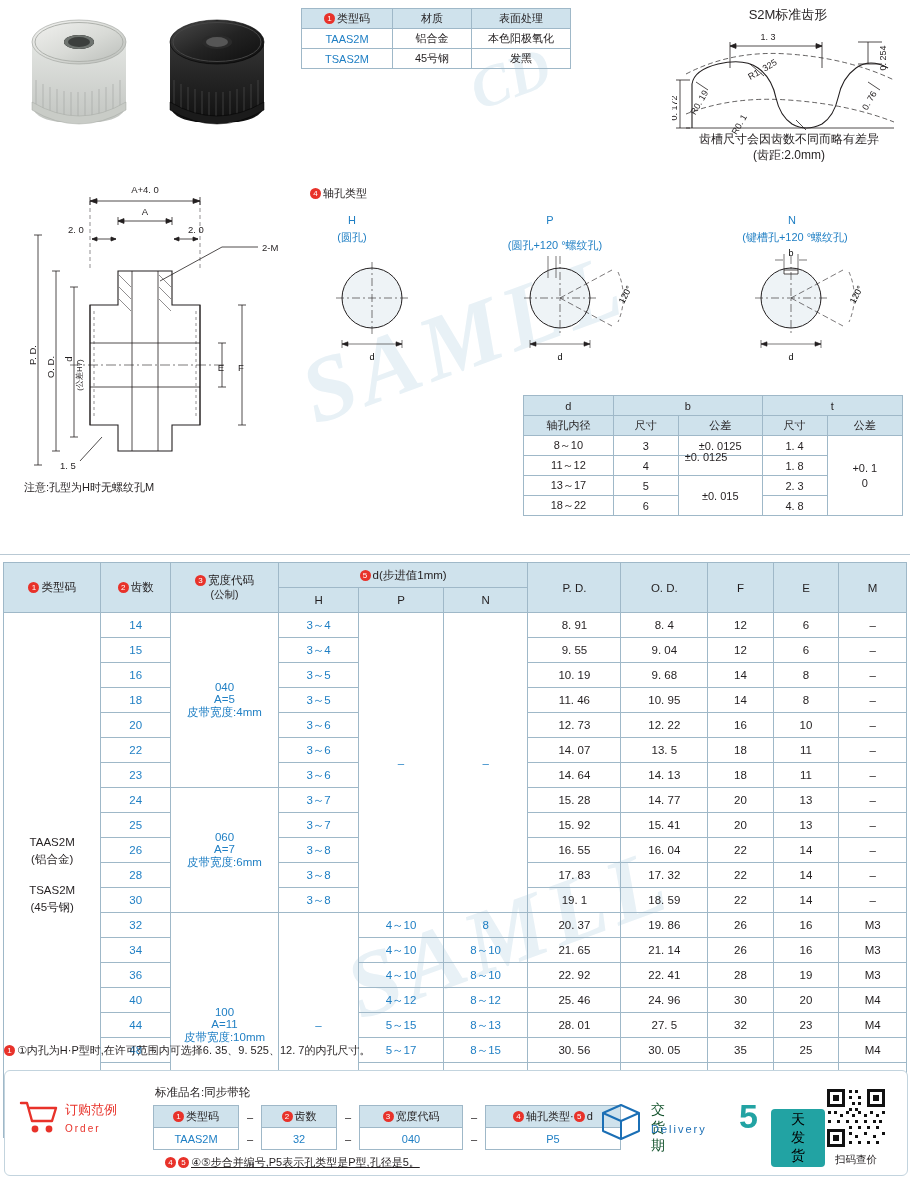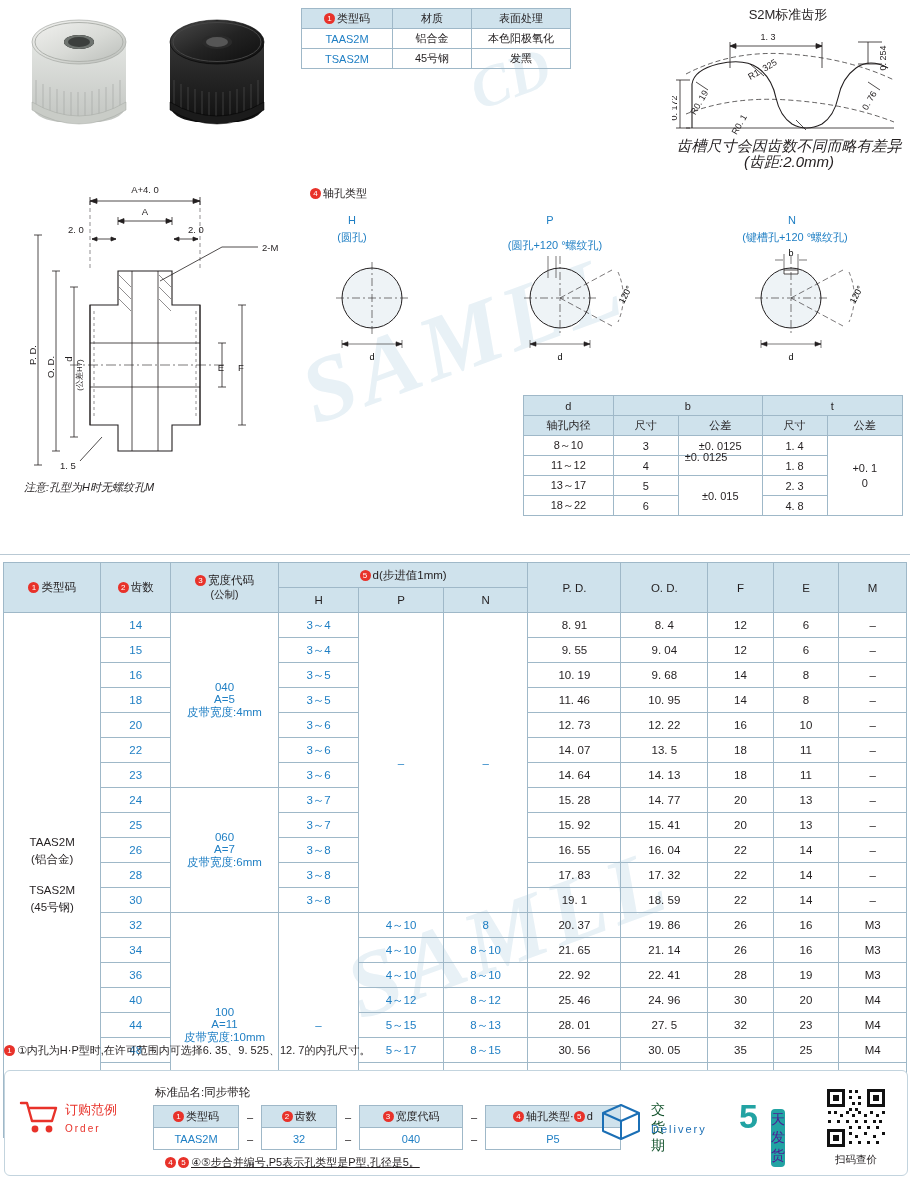--- a/index.html
+++ b/index.html
@@ -30,25 +30,25 @@
 
   
   #type-table{position:absolute;left:301px;top:8px;}
   #type-table td,#type-table th{height:17px;font-size:11px;}
   .hdr{background:#cfe2ec;color:#231f20;}
   .bluetxt{color:#1f7fc4;}
 
   
   #tooth{position:absolute;left:672px;top:6px;width:232px;height:165px;}
   #tooth .ttl{font-size:13px;text-align:center;width:232px;}
-  #tooth .note{position:absolute;top:132px;left:-2px;width:238px;font-size:15px;line-height:16px;text-align:center;font-style:italic;}
+  #tooth .note{position:absolute;top:125px;left:-2px;width:238px;font-size:12px;line-height:16px;text-align:center;}
 
   
   #drawing{position:absolute;left:10px;top:175px;width:290px;height:330px;}
-  #drawing .cap{position:absolute;left:14px;top:305px;font-size:11px;font-style:italic;}
+  #drawing .cap{position:absolute;left:14px;top:305px;font-size:11px;}
 
   
   #bores{position:absolute;left:310px;top:186px;width:580px;height:195px;}
   #bores .bt{position:absolute;font-size:11px;color:#1f7fc4;}
   #bores .bl{position:absolute;font-size:11px;color:#1f7fc4;text-align:center;}
 
   
   #keyway{position:absolute;left:523px;top:395px;width:380px;}
   #keyway .kt{font-size:11.5px;margin-bottom:4px;}
   #keyway td,#keyway th{height:17px;font-size:11px;}
@@ -76,22 +76,22 @@
          border:1px solid #c3d4de;border-radius:6px;background:#fff;}
   #order .cart{position:absolute;left:14px;top:28px;}
   #order .otxt{position:absolute;left:60px;top:30px;font-size:13px;color:#e8322a;line-height:18px;}
   #order .otxt small{font-size:10px;color:#e8322a;letter-spacing:2px;}
   #order table{border-collapse:collapse;}
   #order td{border:1px solid #9fb8c8;text-align:center;font-size:11px;height:19px;}
   #order .stdname{position:absolute;left:150px;top:14px;font-size:11.5px;}
   #order .foot{position:absolute;left:160px;top:84px;font-size:11px;text-decoration:underline;}
   #order .del{position:absolute;left:594px;top:22px;}
   #order .qr{position:absolute;left:820px;top:16px;text-align:center;}
-  #order .dbox{display:inline-block;background:#22a3a3;color:#4c1d95;border-radius:4px;
-        padding:2px 0;font-size:14px;}
+  #order .dbox{display:inline-block;background:#22a3a3;color:#000000;border-radius:4px;
+        padding:2px 20px;font-size:14px;}
 </style>
 </head>
 <body>
 
 <div class="wm wm1">CD</div>
 <div class="wm wm2">SAMLL</div>
 <div class="wm wm3">SAMLL</div>
 
 <div class="layer">
 

